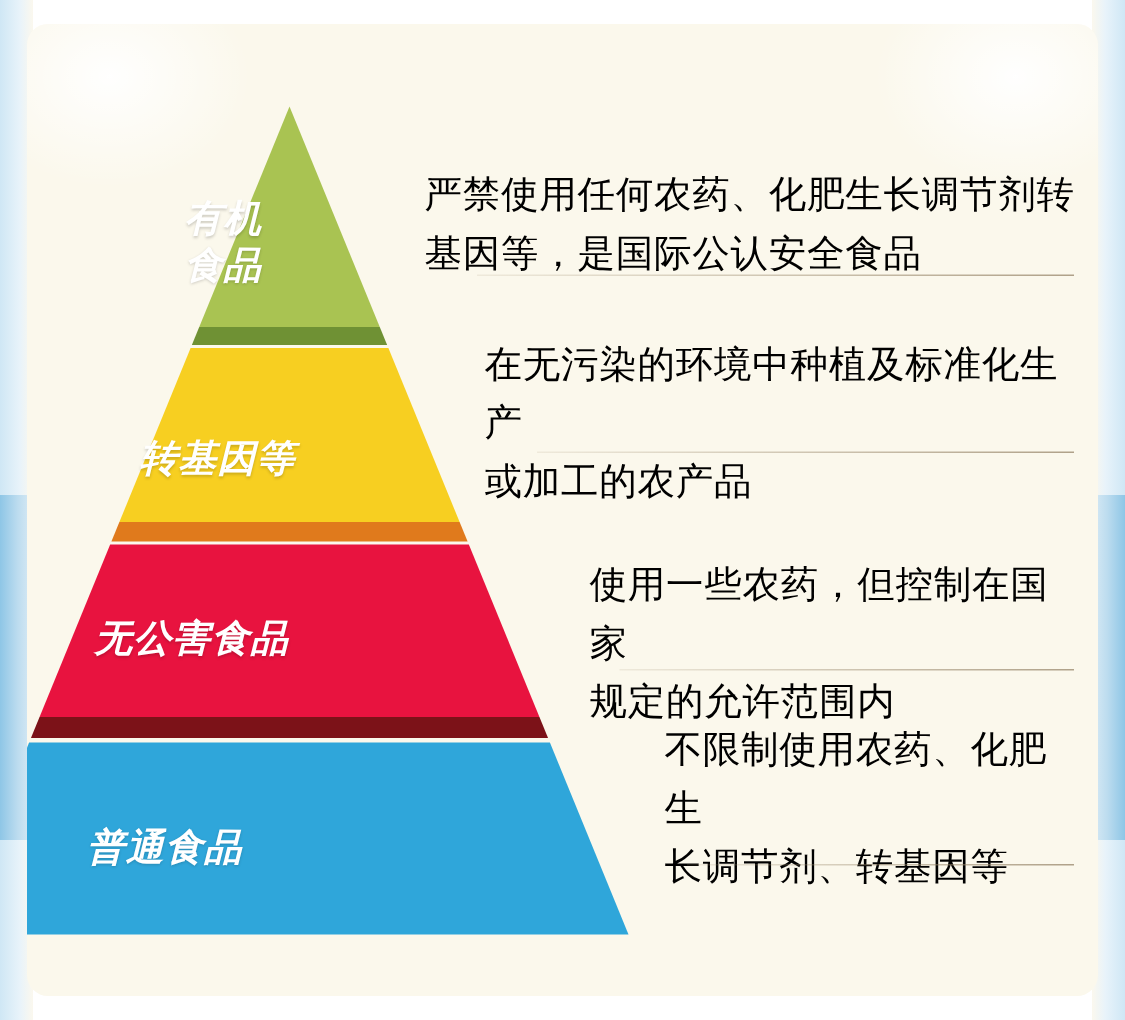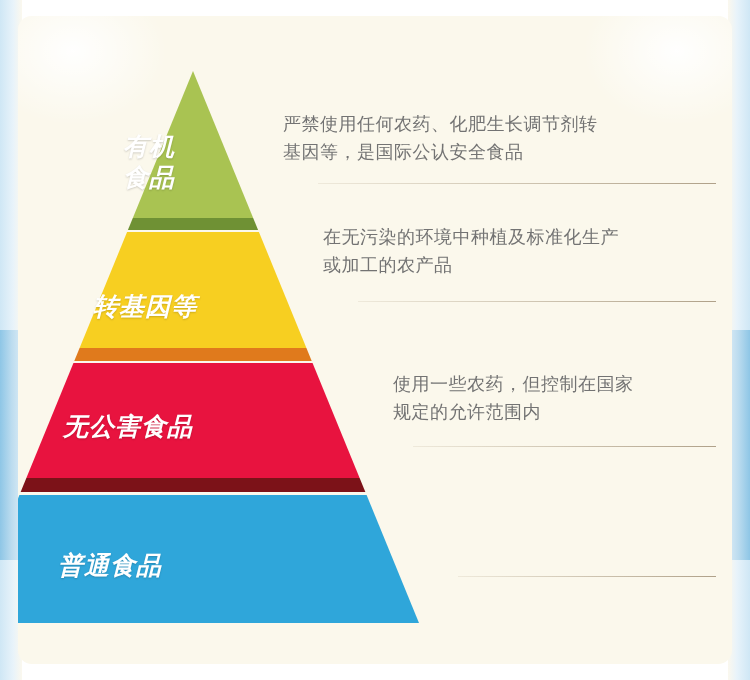--- a/index.html
+++ b/index.html
@@ -82,22 +82,22 @@
     line-height: 1.22;
     letter-spacing: 1px;
     text-shadow: 0 1px 2px rgba(0,0,0,0.18);
     white-space: pre-line;
     font-style: italic;
   }
 
   
   .desc {
     position: absolute;
-    color: #737373;
-    font-size: 18px;
+    color: #000000;
+    font-size: 25px;
     line-height: 1.55;
     letter-spacing: 0.5px;
     white-space: pre-line;
     font-family: "Liberation Sans", sans-serif;
   }
   .rule {
     position: absolute;
     height: 1px;
     background: linear-gradient(to right, rgba(168,150,120,0.15), rgba(150,132,104,0.75));
   }
@@ -140,15 +140,17 @@
     <div class="rule" style="left:300px; top:167px; width:398px;"></div>
 
     <div class="desc" style="left:305px; top:208px; width:400px;">在无污染的环境中种植及标准化生产
 或加工的农产品</div>
     <div class="rule" style="left:340px; top:285px; width:358px;"></div>
 
     <div class="desc" style="left:375px; top:335px; width:330px;margin-top:20px;">使用一些农药，但控制在国家
 规定的允许范围内</div>
     <div class="rule" style="left:395px; top:430px; width:303px;"></div>
 
+    <div class="desc" style="left:425px; top:465px; width:280px;">不限制使用农药、化肥生
+长调节剂、转基因等</div>
     <div class="rule" style="left:440px; top:560px; width:258px;"></div>
   </div>
 </div>
 
 </body></html>

